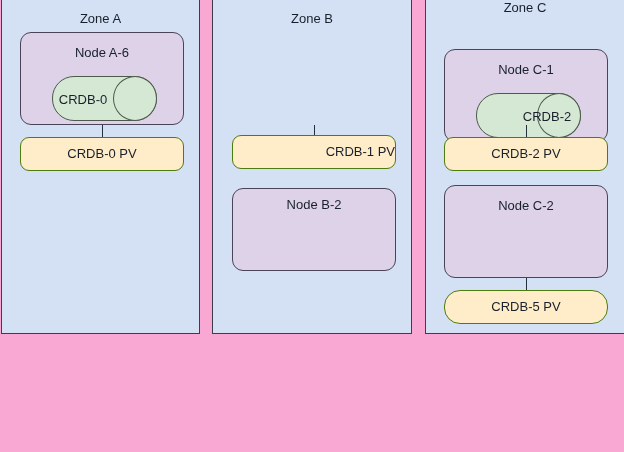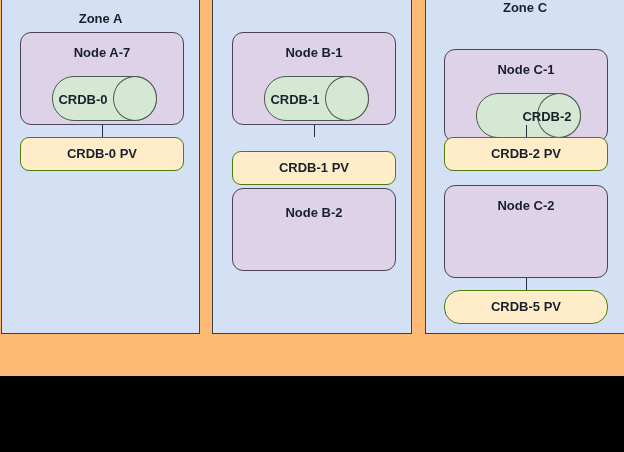--- a/index.html
+++ b/index.html
@@ -12,23 +12,22 @@
     height: 452px;
     position: relative;
     overflow: hidden;
     font-family: "Liberation Sans", sans-serif;
   }
 
   #canvas {
     position: absolute;
     left: 0; top: 0;
     width: 624px;
-    height: 376px;
-    background: #fdba74;
-    font-weight: bold;
+    height: 452px;
+    background: #f9a8d4;
   }
 
   
   .zone {
     position: absolute;
     background: #d4e1f5;
     border: 1px solid #3b3f4a;
     box-sizing: border-box;
   }
   .zone-title {
@@ -125,56 +124,48 @@
 </style>
 </head>
 <body>
 
 <div id="canvas">
 
   <div class="zone" style="left:1px; top:-2px; width:199px; height:336px;">
     <div class="zone-title" style="top:12px;">Zone A</div>
 
     <div class="node" style="left:18px; top:33px; width:164px; height:93px;">
-      <div class="node-title" style="top:12px;">Node A-7</div>
+      <div class="node-title" style="top:12px;">Node A-6</div>
 
       <div class="cyl" style="left:31px; top:43px; width:105px; height:45px;">
         <div class="cyl-body" style="border-radius:22px / 22px;"></div>
         <div class="cyl-cap" style="right:0px; width:44px;"></div>
         <div class="cyl-label" style="width:62px;">CRDB-0</div>
       </div>
     </div>
 
     <div class="connector" style="left:100px; top:126px; height:12px;"></div>
 
     <div class="pv" style="left:18px; top:138px; width:164px; height:34px;">
       <span class="pv-label">CRDB-0 PV</span>
     </div>
   </div>
 
   <div class="zone" style="left:212px; top:-2px; width:200px; height:336px;">
+    <div class="zone-title" style="top:12px;">Zone B</div>
 
-    <div class="node" style="left:19px; top:33px; width:164px; height:93px;">
-      <div class="node-title" style="top:12px;">Node B-1</div>
-
-      <div class="cyl" style="left:31px; top:43px; width:105px; height:45px;">
-        <div class="cyl-body" style="border-radius:22px / 22px;"></div>
-        <div class="cyl-cap" style="right:0px; width:44px;"></div>
-        <div class="cyl-label" style="width:62px;">CRDB-1</div>
-      </div>
-    </div>
 
     <div class="connector" style="left:101px; top:126px; height:12px;"></div>
 
-    <div class="pv" style="left:19px; top:152px; width:164px; height:34px;">
+    <div class="pv" style="left:19px; top:136px; width:164px; height:34px;justify-content:flex-end;">
       <span class="pv-label">CRDB-1 PV</span>
     </div>
 
     <div class="node" style="left:19px; top:189px; width:164px; height:83px;">
-      <div class="node-title" style="top:16px;">Node B-2</div>
+      <div class="node-title" style="top:8px;">Node B-2</div>
     </div>
   </div>
 
   <div class="zone" style="left:425px; top:-2px; width:200px; height:336px;">
     <div class="zone-title" style="top:1px;">Zone C</div>
 
     <div class="node" style="left:18px; top:50px; width:164px; height:93px;">
       <div class="node-title" style="top:12px;">Node C-1</div>
 
       <div class="cyl" style="left:31px; top:43px; width:105px; height:45px;">

